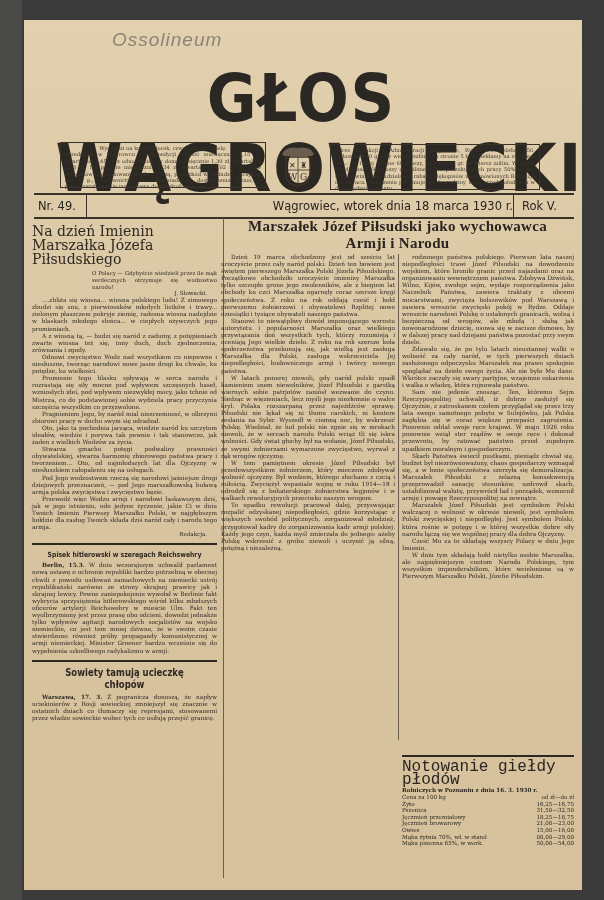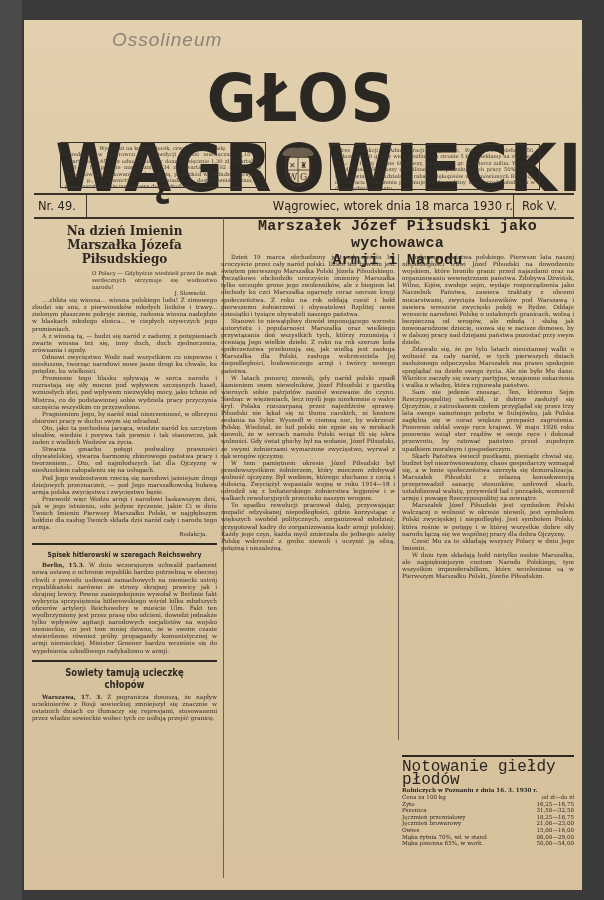--- a/index.html
+++ b/index.html
@@ -18,22 +18,22 @@
   .dateline{position:absolute;left:10px;top:173px;width:540px;height:22px;border-top:2px solid #3a332a;border-bottom:2px solid #3a332a;
     font-family:"DejaVu Sans",sans-serif;font-size:11.5px;display:flex;align-items:center;}
   .dateline .nr{width:48px;padding-left:4px;border-right:1.5px solid #3a332a;height:100%;display:flex;align-items:center;}
   .dateline .dt{flex:1;text-align:right;}
   .dateline .rok{width:52px;border-left:1.5px solid #3a332a;height:100%;display:flex;align-items:center;padding-left:8px;}
   .col{position:absolute;font-size:5.8px;line-height:7.1px;text-align:justify;color:#2e2822;}
   .col p{margin:0 0 0 0;text-indent:10px;}
   .col-left{left:8px;top:198px;width:185px;height:660px;border-right:1px solid #6a5e4e;padding-right:6px;}
   .col-mid{left:197px;top:234px;width:174px;}
   .col-right{left:378px;top:234px;width:172px;}
-  .h-left{font-family:"DejaVu Serif",serif;font-weight:bold;font-size:12px;line-height:14px;text-align:center;margin:6px 0 4px 0;}
-  .h-main{position:absolute;left:196px;top:198px;width:355px;font-family:Liberation Mono, monospace;font-size:15px;line-height:17px;text-align:center;font-weight:bold;letter-spacing:0.3px;}
+  .h-left{font-family:"DejaVu Serif",serif;font-weight:normal;font-size:14px;line-height:14px;text-align:left;margin:6px 0 4px 0;}
+  .h-main{position:absolute;left:196px;top:198px;width:355px;font-family:Liberation Serif, serif;font-size:15px;line-height:17px;text-align:center;font-weight:bold;letter-spacing:0.3px;}
   .motto{margin-left:60px;font-size:5.4px;line-height:6.8px;text-align:justify;}
   .sig{text-align:right;margin-right:10px;font-size:5.6px;}
   .rule{border-top:2.5px solid #2e2822;margin:5px 0;}
   .h-small{font-family:"DejaVu Sans",sans-serif;font-weight:bold;font-size:7.2px;line-height:9px;text-align:center;margin:4px 0 3px 0;transform:scaleX(0.85);}
   .h-small2{font-family:"DejaVu Sans",sans-serif;font-weight:bold;font-size:10px;line-height:12px;text-align:center;margin:4px 0 3px 0;transform:scaleX(0.85);}
   .notowanie{position:absolute;left:378px;top:735px;width:172px;border-top:2.5px solid #2e2822;padding-top:4px;}
   .notowanie .title{font-family:Liberation Mono, monospace;font-size:16px;line-height:13px;}
   .notowanie .sub{font-size:5.6px;line-height:7px;}
   .notowanie table{width:100%;border-collapse:collapse;font-size:5.6px;line-height:6.6px;}
   .notowanie td{padding:0;}

